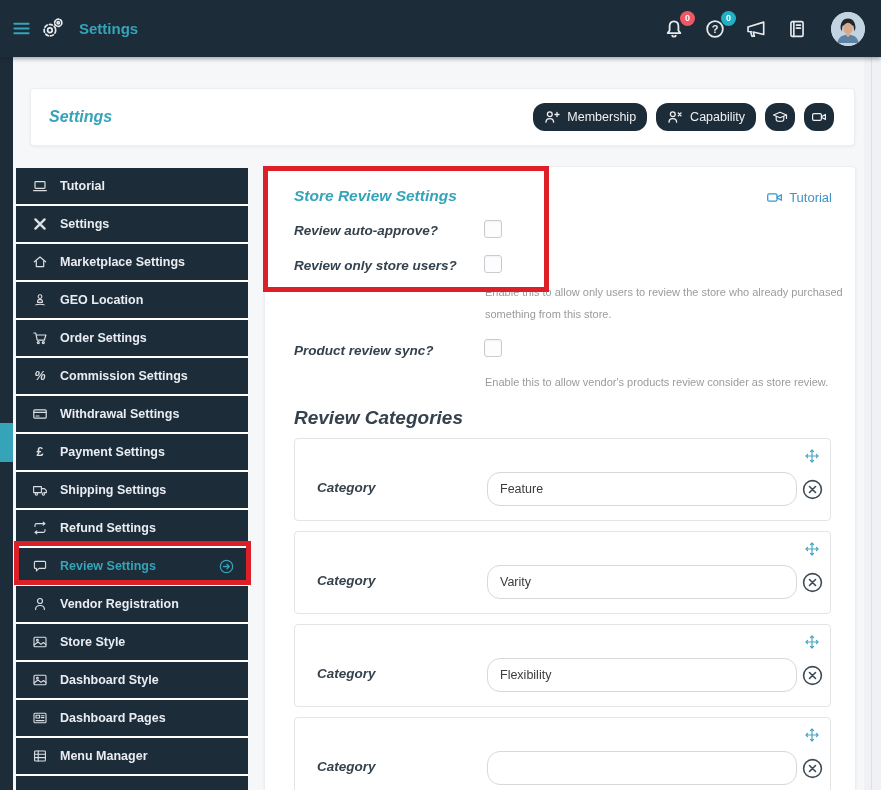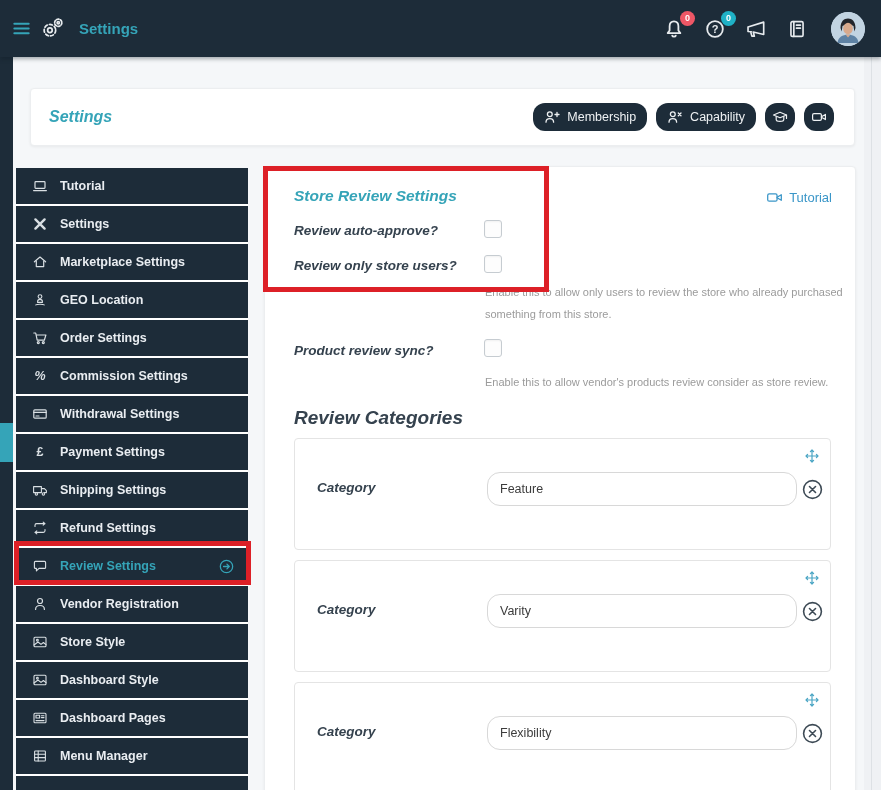--- a/index.html
+++ b/index.html
@@ -68,21 +68,21 @@
   .f-label { position:absolute; left:29px; font-size:13.5px; font-style:italic; font-weight:bold; color:#35424e; }
   .l1 { top:56px; } .l2 { top:91px;font-style:italic; } .l3 { top:176px; }
   .cb { position:absolute; left:219px; width:18px; height:18px; border:1px solid #c6ccd1; border-radius:3px;
     background:#fdfdfd; box-shadow:inset 0 1px 2px rgba(0,0,0,.05); cursor:pointer; }
   .c1 { top:53px; } .c2 { top:88px; } .c3 { top:172px; }
   .helper { position:absolute; left:220px; font-size:11px; color:#9b9b9b; line-height:22px; }
   .h1 { top:114px; width:368px; }
   .h2 { top:204px; width:420px; }
   .cat-heading { position:absolute; left:29px; top:240px; font-size:19px; font-style:italic; font-weight:bold; color:#35424e; }
   .cards { position:absolute; left:29px; top:271px; width:537px; }
-  .cat-card { position:relative; height:112px; margin-bottom:10px; border:1px solid #e4e4e4; border-radius:4px; background:#fff; }
+  .cat-card { position:relative; height:83px; margin-bottom:10px; border:1px solid #e4e4e4; border-radius:4px; background:#fff; }
   .cat-card .move { position:absolute; right:10px; top:9px; width:16px; height:16px; color:#4aa5c4; cursor:pointer; }
   .cat-label { position:absolute; left:22px; top:41px; font-size:13.5px; font-style:italic; font-weight:bold; color:#35424e; }
   .cat-input { position:absolute; left:192px; top:33px; width:310px; height:34px; border:1px solid #d8d8d8;
     border-radius:13px; padding:0 12px; font-size:12.5px; color:#3c3c3c; font-family:inherit; background:#fff; }
   .cat-card .remove { position:absolute; right:6px; top:39px; width:23px; height:23px; color:#3d4a55; cursor:pointer; }
 
   
   .annot { position:absolute; border:5px solid var(--red); z-index:30; pointer-events:none; }
   .annot1 { left:263px; top:166px; width:286px; height:126px; }
   .annot2 { left:14px; top:541px; width:237px; height:44px; }

